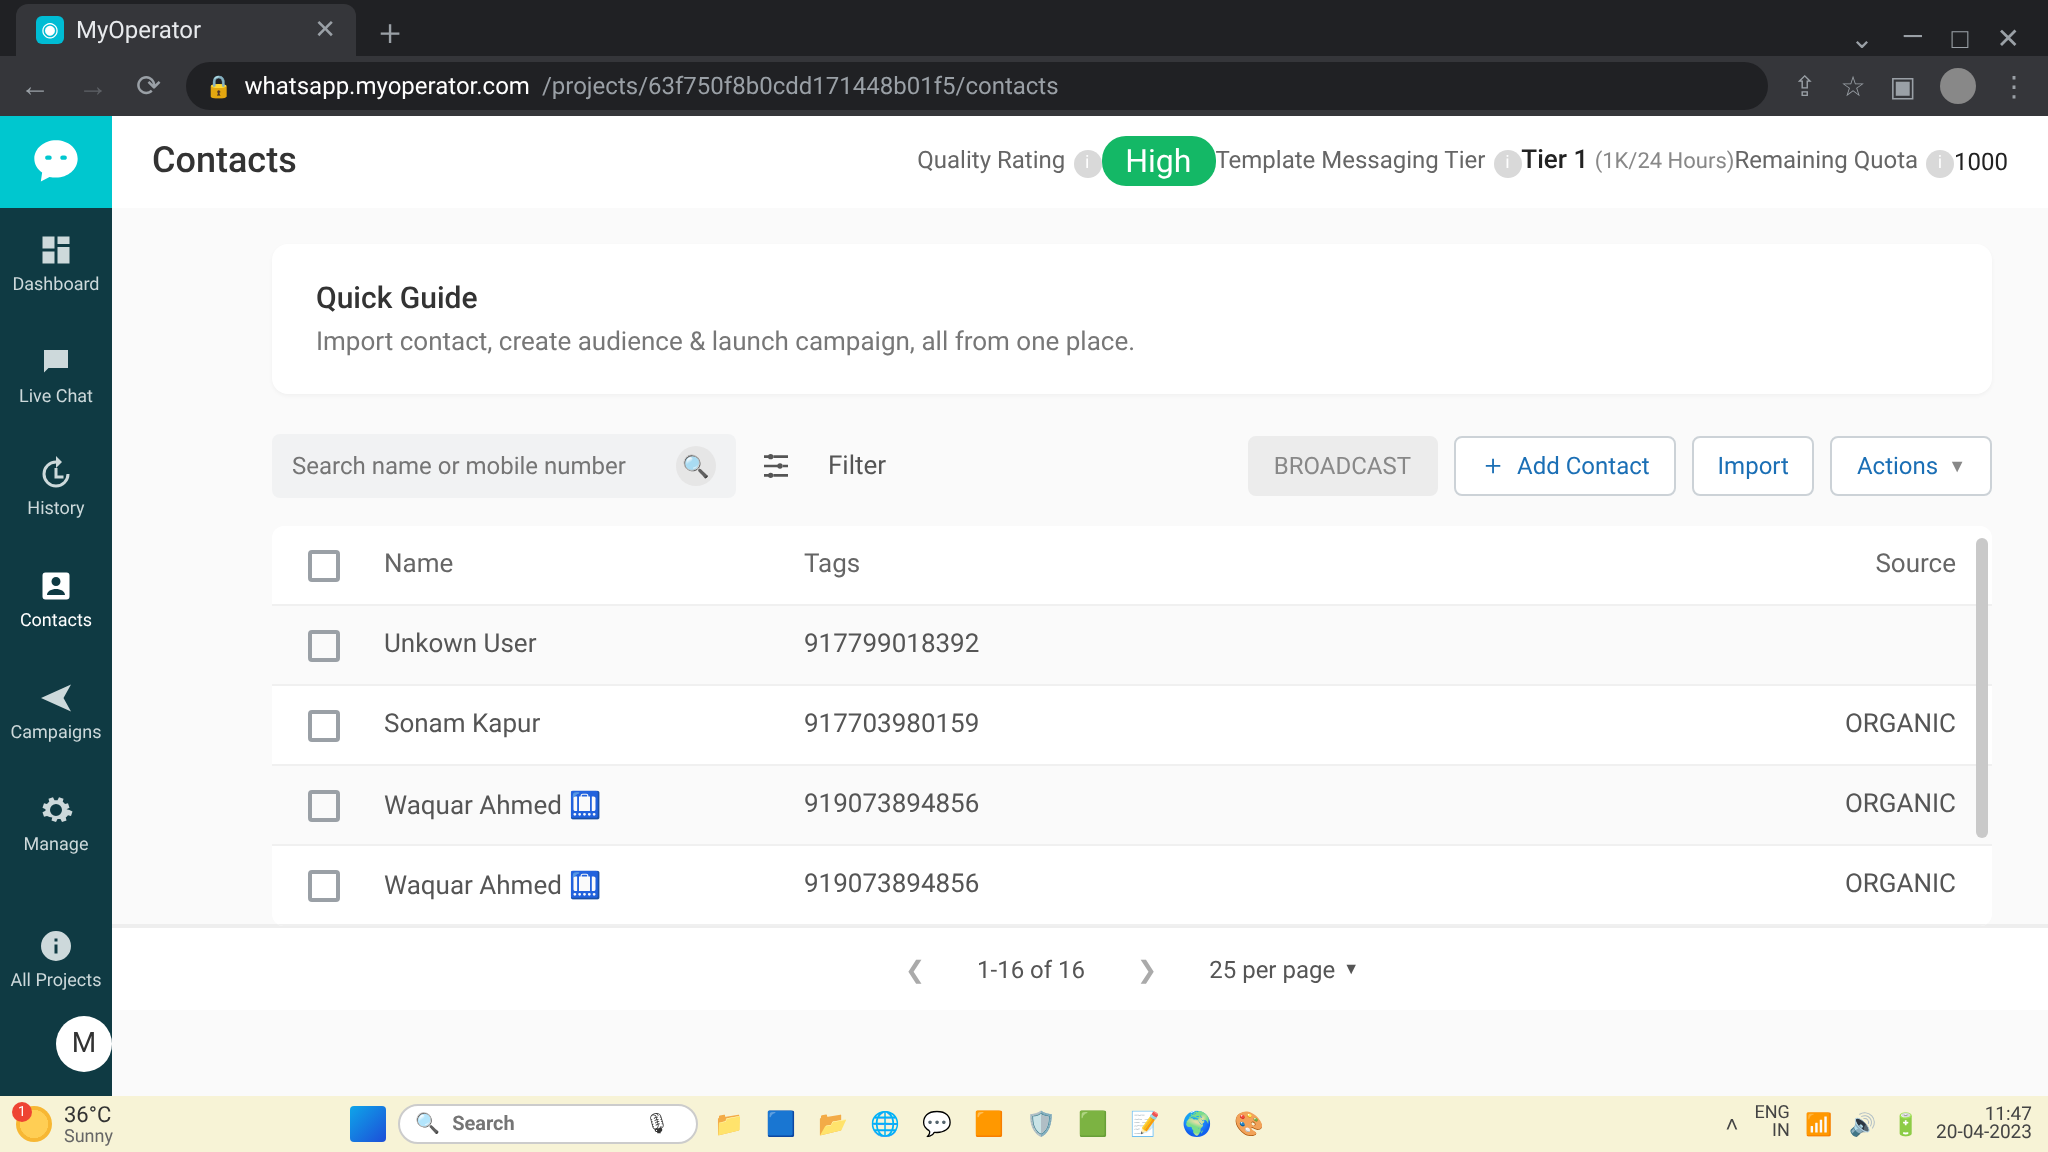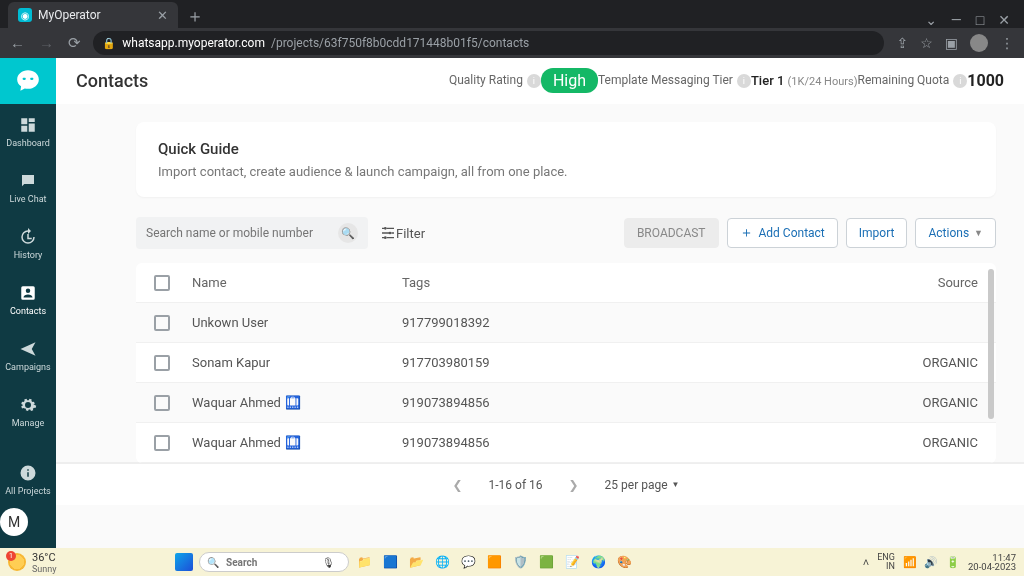--- a/index.html
+++ b/index.html
@@ -14,47 +14,47 @@
   .chrome-url{height:30px;background:#35363a;display:flex;align-items:center;padding:0 10px;gap:12px;color:#9aa0a6}
   .url-nav{display:flex;gap:14px;font-size:15px}
   .omnibox{flex:1;background:#202124;border-radius:14px;height:24px;display:flex;align-items:center;padding:0 10px;color:#e8eaed;font-size:12px;gap:6px}
   .omnibox .lock{font-size:11px}
   .omnibox .host{color:#fff}
   .omnibox .path{color:#9aa0a6}
   .url-right{display:flex;gap:12px;font-size:14px;align-items:center}
   .avatar-sm{width:18px;height:18px;border-radius:50%;background:#888}
   
   .app{display:flex;height:calc(576px - 28px - 30px - 28px);background:#fff}
-  .sidebar{width:56px;background:#0f3a43;color:#cdd9db;display:flex;flex-direction:column;align-items:flex-start;padding-top:0;font-size:10px}
+  .sidebar{width:56px;background:#0f3a43;color:#cdd9db;display:flex;flex-direction:column;align-items:flex-end;padding-top:0;font-size:10px}
   .logo{width:56px;height:46px;background:#00c7cf;display:flex;align-items:center;justify-content:center}
   .logo svg{width:26px;height:26px;fill:#fff}
   .nav-item{display:flex;flex-direction:column;align-items:center;gap:4px;padding:12px 0;color:#cdd9db;width:100%;cursor:pointer}
   .nav-item.active{color:#fff}
   .nav-item svg{width:18px;height:18px;fill:currentColor}
   .nav-item span{font-size:9px}
   .spacer{flex:1}
   .profile{width:28px;height:28px;border-radius:50%;background:#fff;color:#333;display:flex;align-items:center;justify-content:center;font-size:14px;margin-bottom:12px}
   .main{flex:1;display:flex;flex-direction:column;min-width:0}
   .topbar{height:46px;border-bottom:1px solid #f1afaf00;box-shadow:0 1px 0 #eee;display:flex;align-items:center;padding:0 20px;gap:18px;background:#fff}
   .title{font-size:18px;font-weight:500;color:#333}
   .topbar .flex{margin-left:auto;display:flex;align-items:center;font-size:12px;color:#666}
   .pill{background:#14b866;color:#fff;border-radius:12px;padding:3px 12px;font-size:16px;font-weight:400}
   .info{width:14px;height:14px;border-radius:50%;background:#d9d9d9;color:#fff;display:inline-flex;align-items:center;justify-content:center;font-size:9px;margin-left:4px}
   .tier{color:#222;font-weight:500;font-size:13px}
   .tier small{color:#888;font-weight:400;font-size:11px}
-  .quota{color:#222;font-weight:700;font-size:16px}
+  .quota{color:#222;font-weight:400;font-size:12px}
   .content{flex:1;overflow:auto;background:#fafafa;padding:18px 28px 0 80px;position:relative}
   .card{background:#fff;border-radius:8px;padding:18px 22px;margin-bottom:20px;box-shadow:0 1px 2px rgba(0,0,0,.04)}
   .card h3{font-size:15px;font-weight:500;color:#333;margin-bottom:6px}
   .card p{font-size:13px;color:#777}
   .toolbar{display:flex;align-items:center;gap:12px;margin-bottom:14px}
   .search{flex:0 0 232px;display:flex;align-items:center;background:#f1f2f3;border-radius:4px;height:32px;padding:0 10px}
   .search input{border:0;background:transparent;outline:0;font-size:12px;flex:1;color:#000000}
   .search .mag{width:20px;height:20px;border-radius:50%;background:#e6e6e6;display:flex;align-items:center;justify-content:center;color:#666;font-size:11px}
-  .filter{display:flex;align-items:center;gap:0;color:#555;font-size:13px;cursor:pointer}
+  .filter{display:flex;align-items:center;gap:18px;color:#555;font-size:13px;cursor:pointer}
   .filter svg{width:16px;height:16px;fill:#555}
   .toolbar .right{margin-left:auto;display:flex;gap:8px}
   .btn{height:30px;border:1px solid #ccd2d7;background:#fff;border-radius:4px;padding:0 12px;font-size:12px;color:#1b6fb5;display:flex;align-items:center;gap:5px;cursor:pointer}
   .btn.disabled{background:#ececec;color:#888;border-color:#ececec;cursor:default}
   .btn .plus{font-size:14px}
   .btn .caret{font-size:9px;color:#888}
   .table{background:#fff;border-radius:6px;overflow:hidden;position:relative}
   .row{display:flex;align-items:center;height:40px;padding:0 18px;border-bottom:1px solid #f0f0f0;font-size:13px;color:#555}
   .row.head{color:#666;font-size:13px}
   .row:nth-child(odd):not(.head){background:#fafafa}

